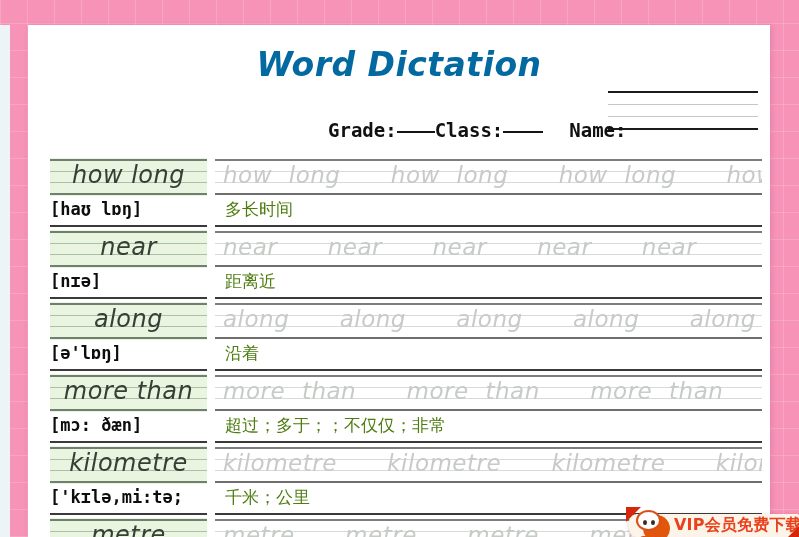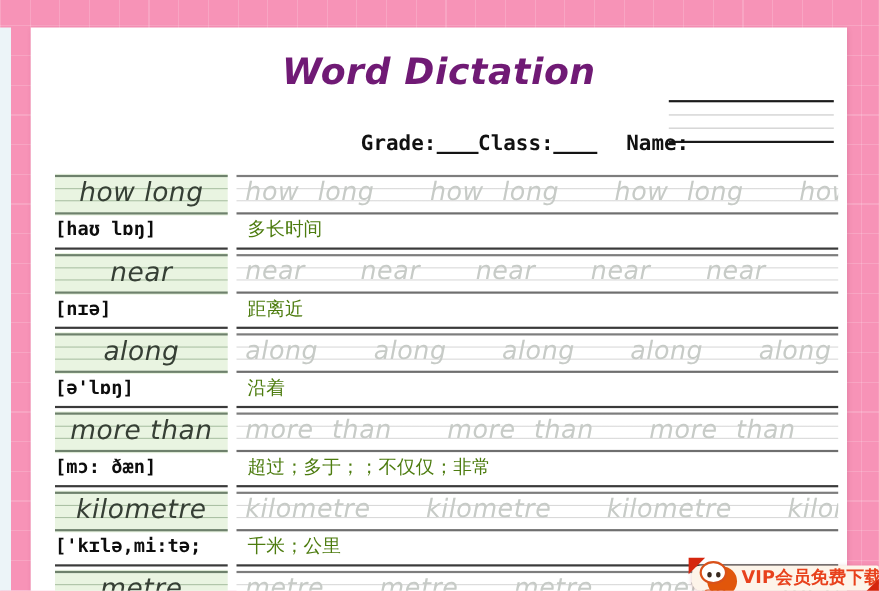--- a/index.html
+++ b/index.html
@@ -11,32 +11,32 @@
       repeating-linear-gradient(0deg, rgba(255,255,255,0.17) 0 1px, transparent 1px 27px),
       repeating-linear-gradient(90deg, rgba(255,255,255,0.17) 0 1px, transparent 1px 27px);
   }
   .blue-strip{position:absolute;left:0;top:25px;width:10px;bottom:0;background:#ecf4f8;}
   .paper{
     position:absolute;left:28px;top:25px;width:742px;height:600px;background:#ffffff;
     box-shadow:1px 1px 5px rgba(120,30,70,0.18);
   }
   .title{
     position:absolute;left:0;right:0;top:20px;text-align:center;
-    font-style:italic;font-weight:bold;font-size:33px;color:#701a75;letter-spacing:0.5px;
+    font-style:italic;font-weight:bold;font-size:33px;color:#0369a1;letter-spacing:0.5px;
   }
   
   .name-lines{position:absolute;left:580px;top:66px;width:150px;}
   .name-lines .ln{width:100%;}
   .ln-dark{height:2px;background:#1b1b1b;}
   .ln-light{height:1px;background:#c7c7c7;}
   .name-lines .ln{margin-bottom:11px;}
   .name-lines .ln:last-child{margin-bottom:0;}
   
   .grade-row{
-    position:absolute;left:300px;top:94px;display:flex;align-items:flex-end;
+    position:absolute;left:300px;top:94px;display:flex;align-items:center;
     font-family:"DejaVu Sans Mono","Liberation Mono",monospace;
     font-weight:bold;font-size:19px;color:#111;
   }
   .blank{display:inline-block;height:4px;border-bottom:2px solid #141414;margin:0 0 1px 0;}
   .blank.b1{width:38px;}
   .blank.b2{width:40px;}
   .spacer{width:26px;}
   
   .rows{position:absolute;left:22px;top:133px;width:712px;}
   .entry{margin-bottom:3px;}

